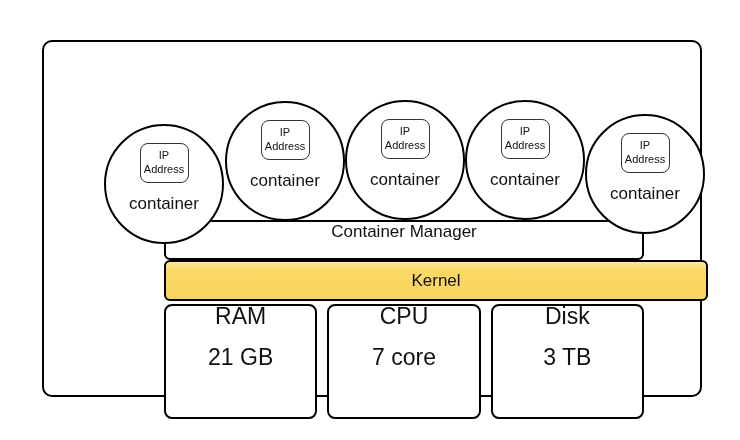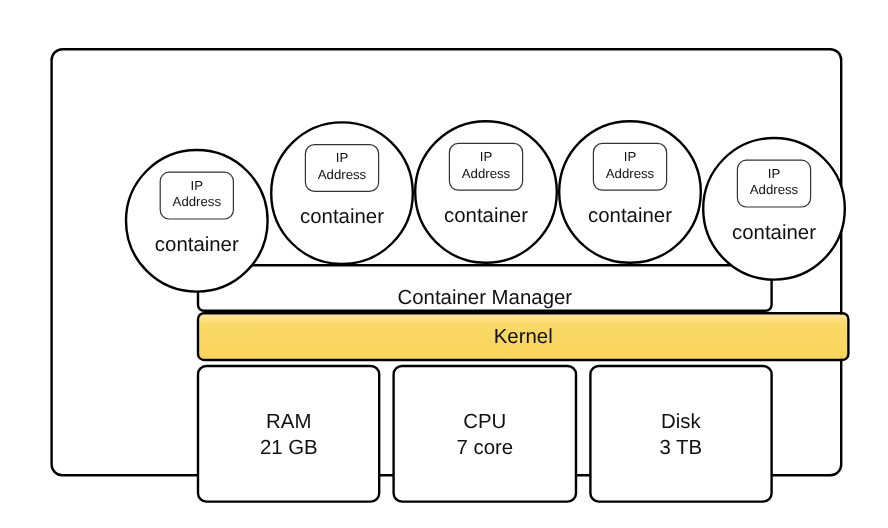--- a/index.html
+++ b/index.html
@@ -23,21 +23,21 @@
   }
   
   .cm-bar{
     position:absolute;
     left:120px;top:178px;
     width:480px;height:40px;
     border:2px solid #000;
     border-radius:6px;
     background:#ffffff;
     box-sizing:border-box;
-    display:flex;align-items:flex-end;justify-content:center;
+    display:flex;align-items:flex-start;justify-content:center;
     font-size:17px;
     z-index:1;
   }
   
   .kernel-bar{
     position:absolute;
     left:120px;top:218px;
     width:544px;height:41px;
     border:2px solid #000;
     border-radius:6px;
@@ -56,44 +56,45 @@
     gap:10px;
     z-index:1;
   }
   .res-box{
     flex:1 1 0;
     border:2px solid #000;
     border-radius:8px;
     background:#ffffff;
     box-sizing:border-box;
     display:flex;flex-direction:column;
-    align-items:center;justify-content:center;
-    font-size:17px;line-height:21px;
+    align-items:center;
+    font-size:23px;line-height:21px;
     text-align:center;
+    gap:20px;
   }
   
   .circle{
     position:absolute;
     width:120px;height:120px;
     border:2.5px solid #000;
     border-radius:50%;
     background:#ffffff;
     box-sizing:border-box;
     display:flex;flex-direction:column;
     align-items:center;
     z-index:2;
   }
   .c1{left:60px;top:82px;}
   .c2{left:181px;top:59px;}
   .c3{left:301px;top:58px;}
   .c4{left:421px;top:58px;}
   .c5{left:541px;top:72px;}
   .ip-box{
     margin-top:17px;
-    width:62px;min-height:40px;
+    width:49px;min-height:40px;
     border:1.4px solid #333;
     border-radius:8px;
     box-sizing:border-box;
     padding:2px 22px;
     display:flex;align-items:center;justify-content:center;
     text-align:center;
     font-size:11px;line-height:1.25;
     background:#ffffff;
   }
   .c-label{

